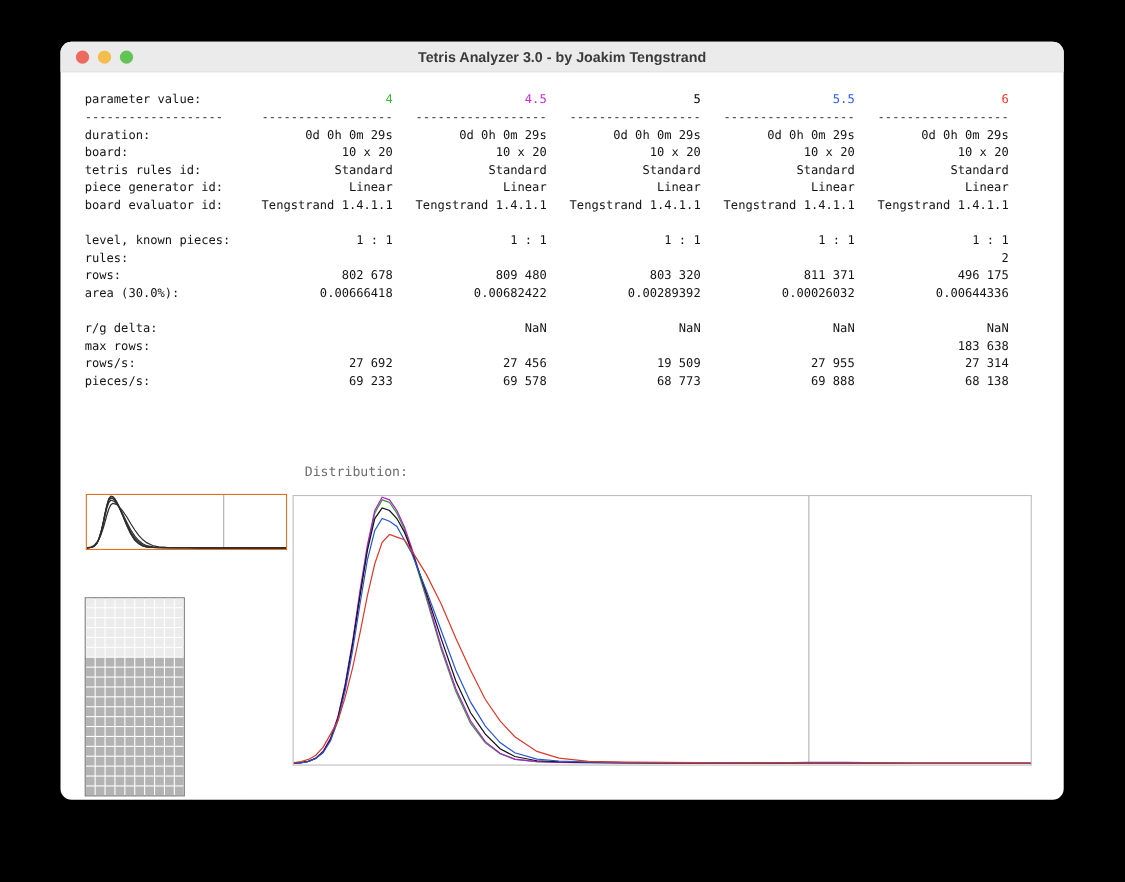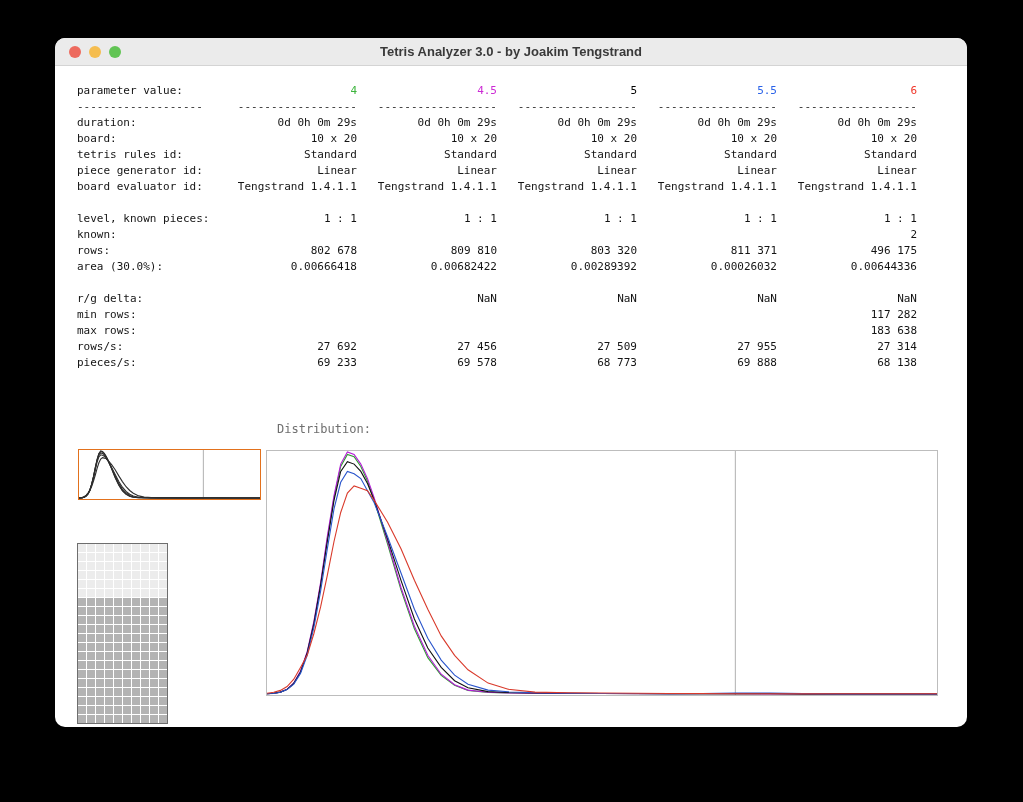--- a/index.html
+++ b/index.html
@@ -58,28 +58,27 @@
     <div class="stats" id="stats">
         <div class="srow hdr"><span class="lab">parameter value:</span><span class="cel" style="color: rgb(60, 180, 60);">4</span><span class="cel" style="color: rgb(204, 42, 212);">4.5</span><span class="cel" style="color: rgb(0, 0, 0);">5</span><span class="cel" style="color: rgb(42, 98, 232);">5.5</span><span class="cel" style="color: rgb(240, 52, 40);">6</span></div>
         <div class="srow sep"><span class="lab">-------------------</span><span class="cel">------------------</span><span class="cel">------------------</span><span class="cel">------------------</span><span class="cel">------------------</span><span class="cel">------------------</span></div>
         <div class="srow "><span class="lab">duration:</span><span class="cel">0d 0h 0m 29s</span><span class="cel">0d 0h 0m 29s</span><span class="cel">0d 0h 0m 29s</span><span class="cel">0d 0h 0m 29s</span><span class="cel">0d 0h 0m 29s</span></div>
         <div class="srow "><span class="lab">board:</span><span class="cel">10 x 20</span><span class="cel">10 x 20</span><span class="cel">10 x 20</span><span class="cel">10 x 20</span><span class="cel">10 x 20</span></div>
         <div class="srow "><span class="lab">tetris rules id:</span><span class="cel">Standard</span><span class="cel">Standard</span><span class="cel">Standard</span><span class="cel">Standard</span><span class="cel">Standard</span></div>
         <div class="srow "><span class="lab">piece generator id:</span><span class="cel">Linear</span><span class="cel">Linear</span><span class="cel">Linear</span><span class="cel">Linear</span><span class="cel">Linear</span></div>
         <div class="srow "><span class="lab">board evaluator id:</span><span class="cel">Tengstrand 1.4.1.1</span><span class="cel">Tengstrand 1.4.1.1</span><span class="cel">Tengstrand 1.4.1.1</span><span class="cel">Tengstrand 1.4.1.1</span><span class="cel">Tengstrand 1.4.1.1</span></div>
         <div class="srow blankrow"></div>
         <div class="srow "><span class="lab">level, known pieces:</span><span class="cel">1 : 1</span><span class="cel">1 : 1</span><span class="cel">1 : 1</span><span class="cel">1 : 1</span><span class="cel">1 : 1</span></div>
-        <div class="srow "><span class="lab">known:</span><span class="cel"></span><span class="cel"></span><span class="cel"></span><span class="cel"></span><span class="cel">2</span></div>
-        <div class="srow "><span class="lab">rows:</span><span class="cel">802 678</span><span class="cel">809 810</span><span class="cel">803 320</span><span class="cel">811 371</span><span class="cel">496 175</span></div>
+        <div class="srow "><span class="lab">rules:</span><span class="cel"></span><span class="cel"></span><span class="cel"></span><span class="cel"></span><span class="cel">2</span></div>
+        <div class="srow "><span class="lab">rows:</span><span class="cel">802 678</span><span class="cel">809 480</span><span class="cel">803 320</span><span class="cel">811 371</span><span class="cel">496 175</span></div>
         <div class="srow "><span class="lab">area (30.0%):</span><span class="cel">0.00666418</span><span class="cel">0.00682422</span><span class="cel">0.00289392</span><span class="cel">0.00026032</span><span class="cel">0.00644336</span></div>
         <div class="srow blankrow"></div>
         <div class="srow "><span class="lab">r/g delta:</span><span class="cel"></span><span class="cel">NaN</span><span class="cel">NaN</span><span class="cel">NaN</span><span class="cel">NaN</span></div>
-        <div class="srow "><span class="lab">min rows:</span><span class="cel"></span><span class="cel"></span><span class="cel"></span><span class="cel"></span><span class="cel">117 282</span></div>
         <div class="srow "><span class="lab">max rows:</span><span class="cel"></span><span class="cel"></span><span class="cel"></span><span class="cel"></span><span class="cel">183 638</span></div>
-        <div class="srow "><span class="lab">rows/s:</span><span class="cel">27 692</span><span class="cel">27 456</span><span class="cel">27 509</span><span class="cel">27 955</span><span class="cel">27 314</span></div>
+        <div class="srow "><span class="lab">rows/s:</span><span class="cel">27 692</span><span class="cel">27 456</span><span class="cel">19 509</span><span class="cel">27 955</span><span class="cel">27 314</span></div>
         <div class="srow "><span class="lab">pieces/s:</span><span class="cel">69 233</span><span class="cel">69 578</span><span class="cel">68 773</span><span class="cel">69 888</span><span class="cel">68 138</span></div>
       </div>
 
     <div class="dist-label">Distribution:</div>
 
     <div class="thumb">
       <svg id="thumbSvg" viewBox="0 0 181 49" preserveAspectRatio="none">
           <line x1="124.34700000000001" x2="124.34700000000001" y1="0" y2="49" stroke="#b0b0b0" stroke-width="1"></line>
           <polyline points="0.0,48.0 1.8,47.9 3.6,47.6 5.4,47.1 7.2,45.9 9.1,43.7 10.9,40.0 12.7,34.1 14.5,26.9 16.3,17.9 18.1,9.9 19.9,3.8 21.7,1.5 23.5,1.9 25.3,3.8 27.1,6.6 29.0,10.4 32.6,18.9 36.2,27.8 39.8,35.3 43.4,40.9 47.1,44.4 50.7,46.3 54.3,47.3 59.7,47.7 65.2,47.8 72.4,47.9 81.5,47.9 90.5,47.9 99.6,48.0 108.6,48.0 117.7,48.0 126.7,48.0 135.8,48.0 144.8,48.0 153.8,48.0 162.9,48.0 171.9,48.0 181.0,48.0" fill="none" stroke="#2e2e2e" stroke-width="1.1"></polyline>
           <polyline points="0.0,48.0 1.8,47.9 3.6,47.6 5.4,47.1 7.2,45.8 9.1,43.5 10.9,39.8 12.7,33.9 14.5,26.4 16.3,17.4 18.1,9.5 19.9,3.4 21.7,1.0 23.5,1.5 25.3,3.4 27.1,6.2 29.0,9.9 32.6,18.4 36.2,27.3 39.8,34.8 43.4,40.5 47.1,44.1 50.7,46.2 54.3,47.2 59.7,47.7 65.2,47.8 72.4,47.9 81.5,47.9 90.5,47.9 99.6,48.0 108.6,48.0 117.7,48.0 126.7,48.0 135.8,48.0 144.8,48.0 153.8,48.0 162.9,48.0 171.9,48.0 181.0,48.0" fill="none" stroke="#2e2e2e" stroke-width="1.1"></polyline>

